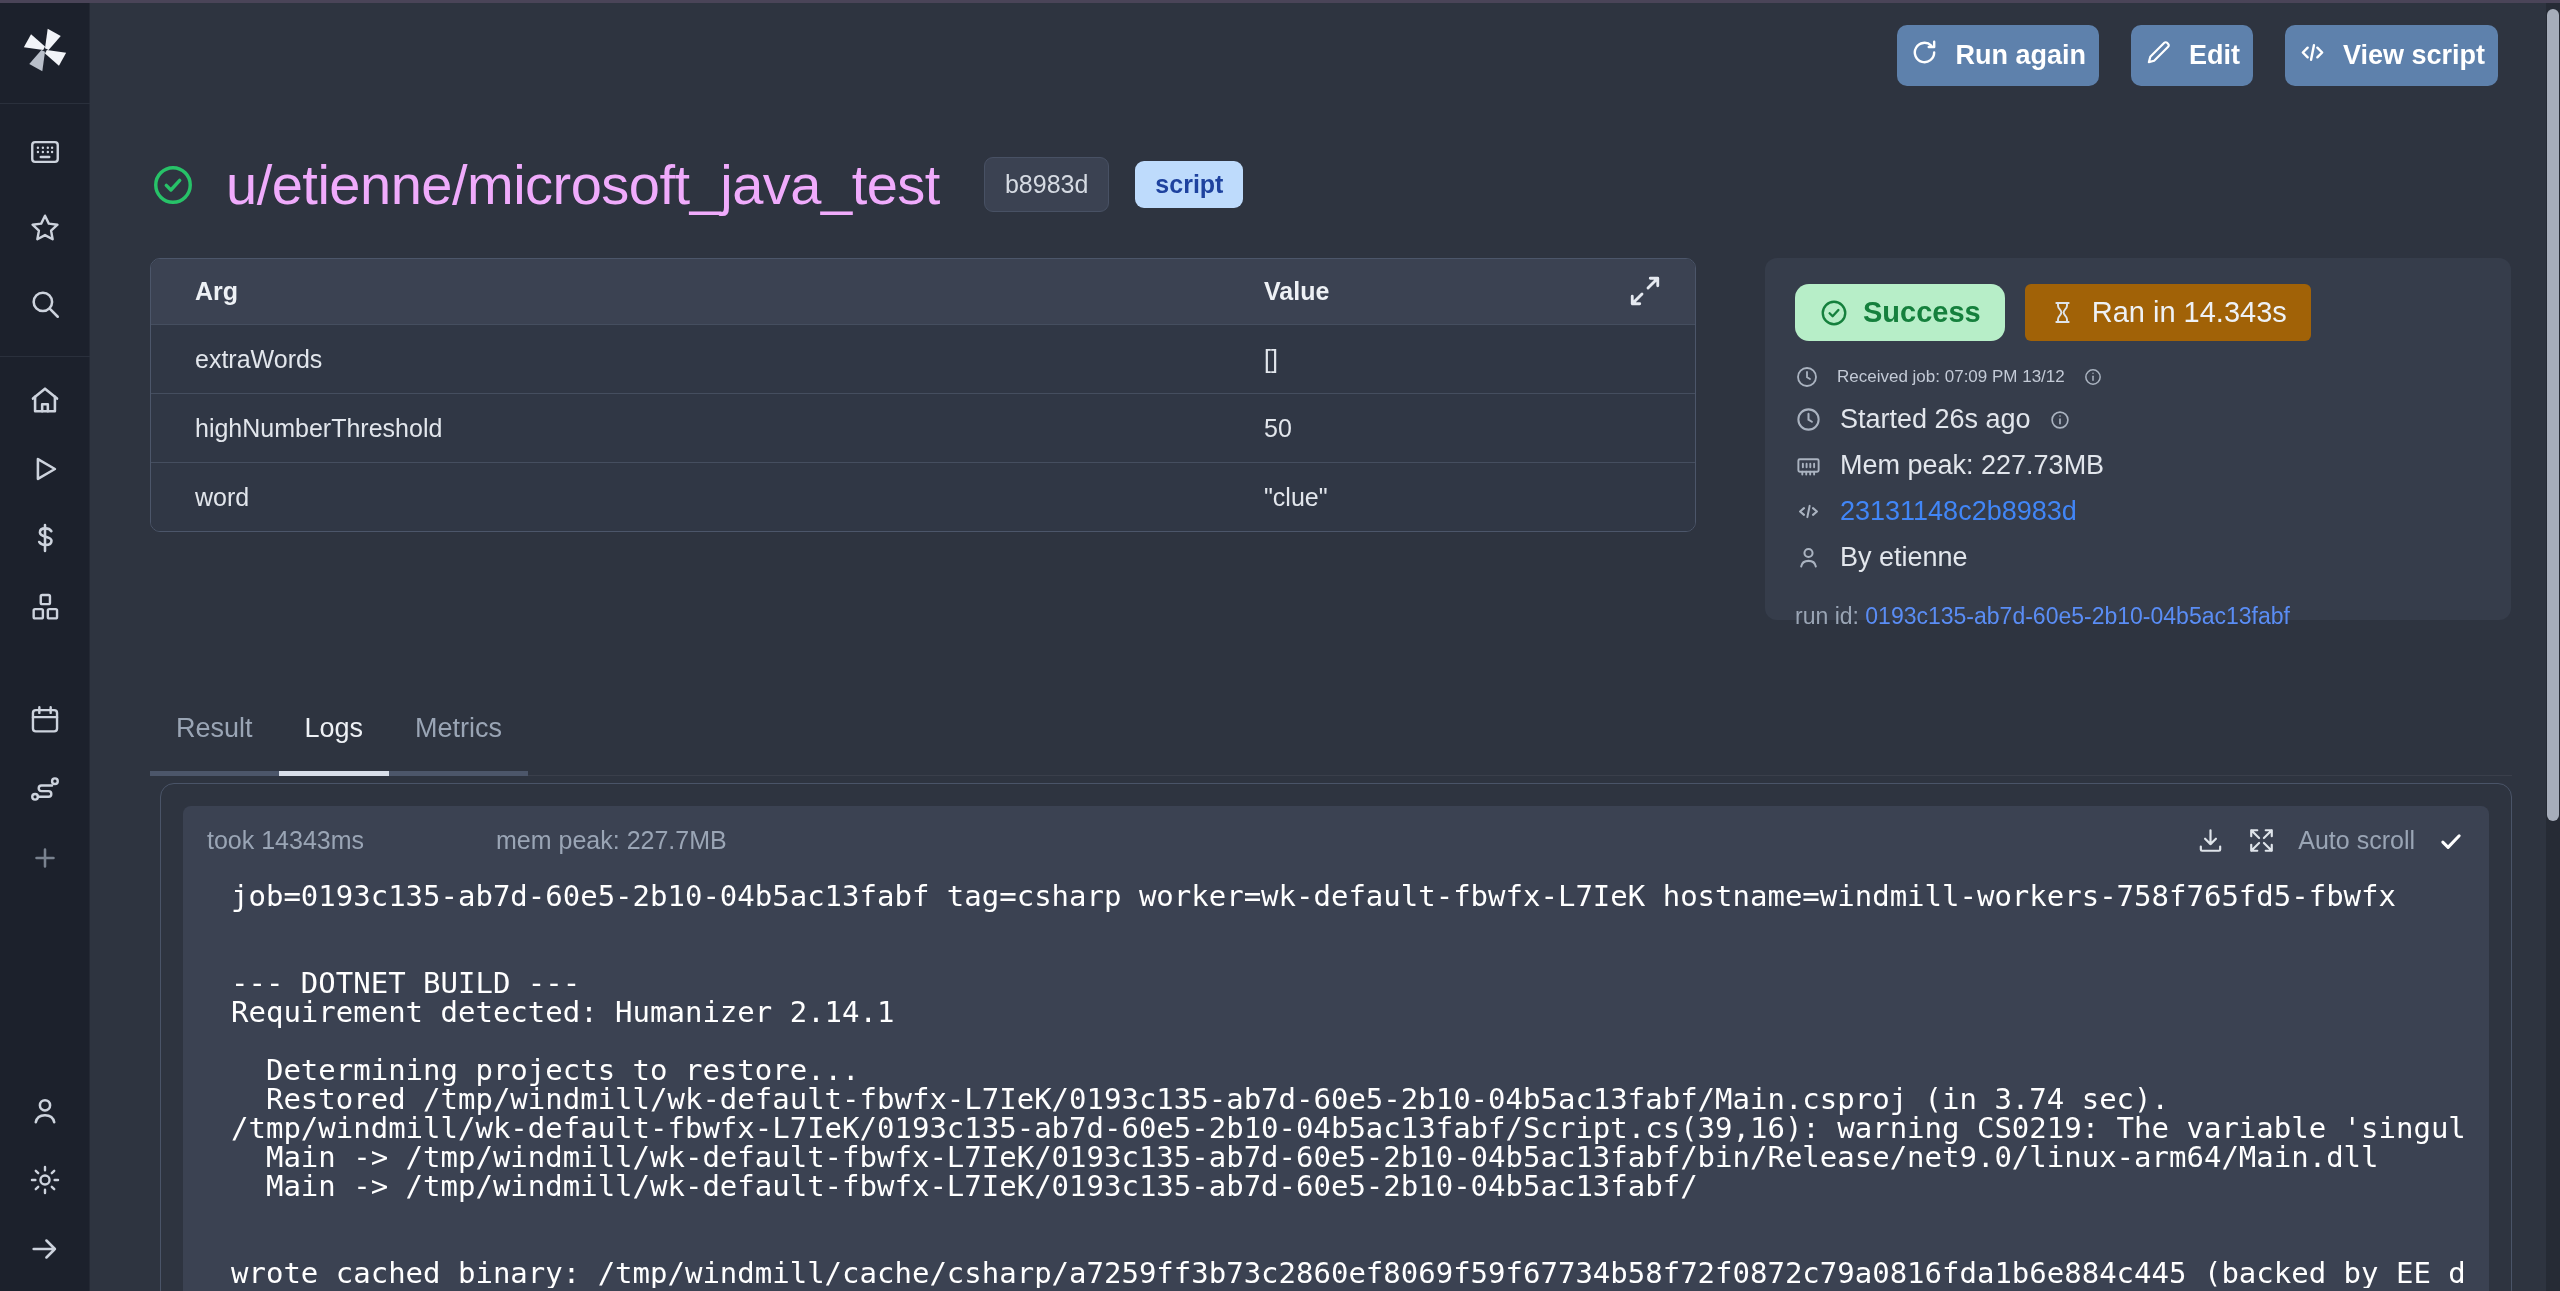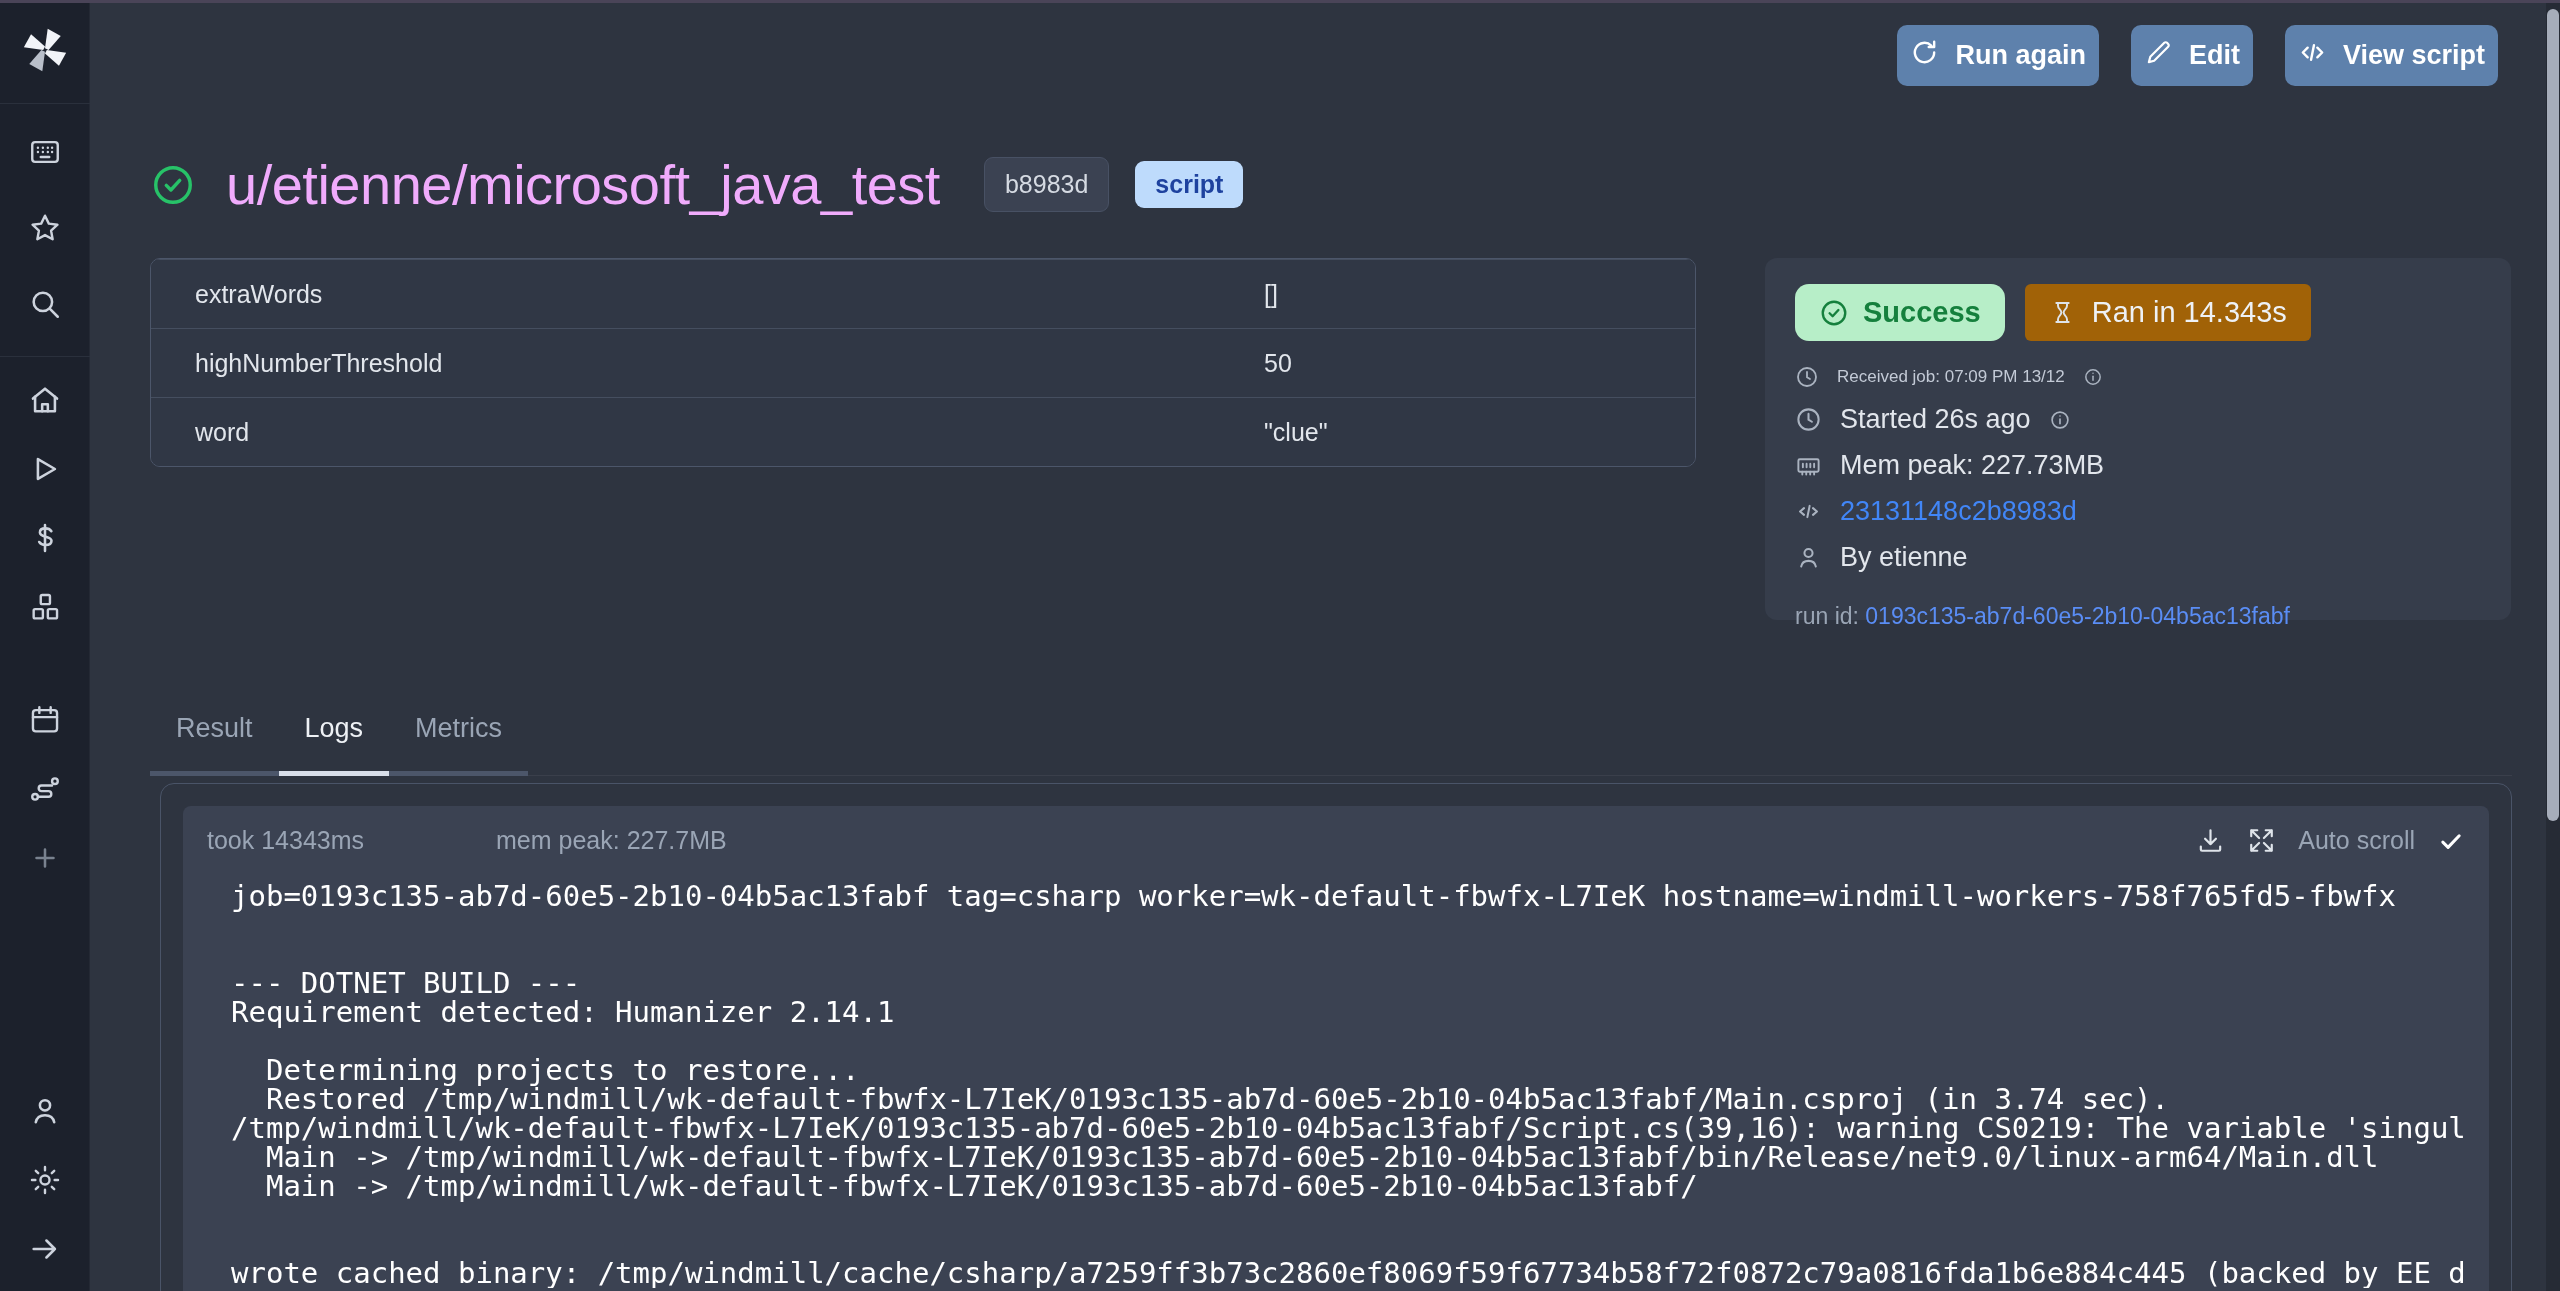--- a/index.html
+++ b/index.html
@@ -306,20 +306,29 @@
       <circle cx="12" cy="12" r="9"></circle>
         <path d="M8.5 12.2l2.4 2.4 4.6-5"></path>
     </svg>
   </span>
   <h1 class="page-title">u/etienne/microsoft_java_test</h1>
   <span class="badge-hash">b8983d</span>
   <span class="badge-kind">script</span>
 </div>
 
 <div class="args-table">
+  <div class="args-head">
+    <div class="col-arg">Arg</div>
+    <div>Value</div>
+    <span class="args-expand">
+      <svg viewBox="0 0 24 24" fill="none" stroke="currentColor" stroke-width="1.9" stroke-linecap="round" stroke-linejoin="round">
+        <path d="M14 10l6.5-6.5M20.5 8.5v-5h-5M10 14l-6.5 6.5M3.5 15.5v5h5"></path>
+      </svg>
+    </span>
+  </div>
   <div class="args-row">
     <div class="col-arg">extraWords</div>
     <div>[]</div>
   </div>
   <div class="args-row">
     <div class="col-arg">highNumberThreshold</div>
     <div>50</div>
   </div>
   <div class="args-row">
     <div class="col-arg">word</div>

